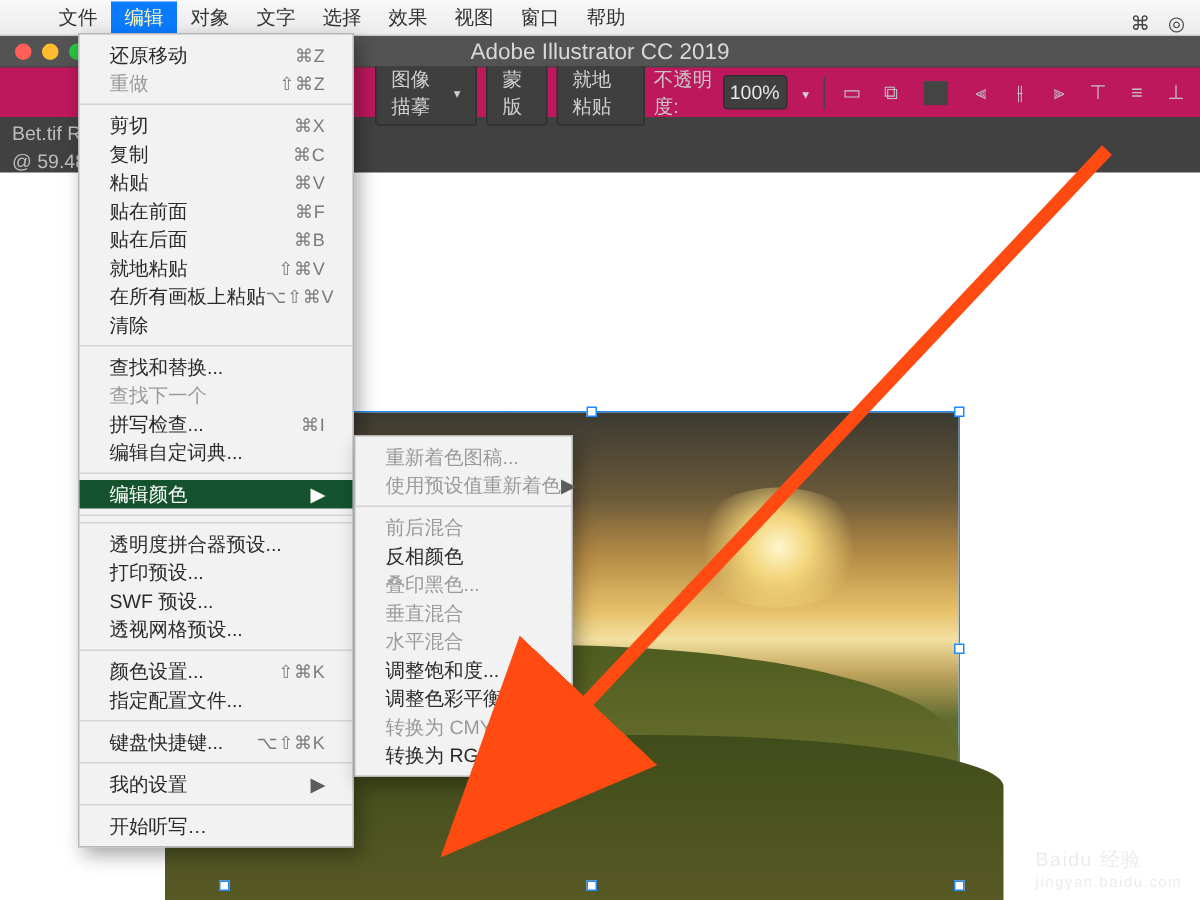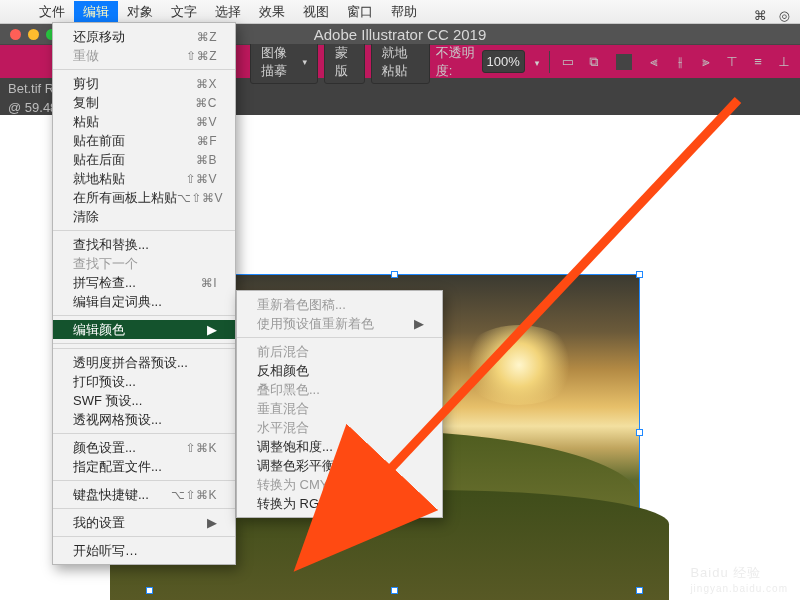--- a/index.html
+++ b/index.html
@@ -34,21 +34,21 @@
 .sh4{left:-4px;top:calc(50% - 4px)}.sh5{right:-4px;top:calc(50% - 4px)}
 .sh6{left:-4px;bottom:-4px}.sh7{left:calc(50% - 4px);bottom:-4px}.sh8{right:-4px;bottom:-4px}
 .dropdown{position:absolute;left:52px;top:22px;width:184px;background:#f2f2f2;border:1px solid #b7b7b7;box-shadow:3px 5px 12px rgba(0,0,0,.35);padding:4px 0}
 .dd-row{display:flex;align-items:center;height:19px;padding:0 18px 0 20px;color:#2a2a2a;white-space:nowrap}
 .dd-row.disabled{color:#9a9a9a}
 .dd-row .sc{margin-left:auto;color:#7a7a7a;font-size:12px;letter-spacing:.5px}
 .dd-row.hi{background:#14532d;color:#fff}
 .dd-sep{height:1px;background:#d4d4d4;margin:4px 0}
 .dd-row .arrow{margin-left:auto;color:#5c5c5c}
 .dd-row.hi .arrow{color:#fff}
-.submenu{position:absolute;left:236px;top:290px;width:207px;background:#f2f2f2;border:1px solid #b7b7b7;box-shadow:3px 5px 12px rgba(0,0,0,.35);padding:4px 0}
+.submenu{position:absolute;left:236px;top:290px;width:146px;background:#f2f2f2;border:1px solid #b7b7b7;box-shadow:3px 5px 12px rgba(0,0,0,.35);padding:4px 0}
 .submenu .dd-row{height:19px}
 .big-arrow svg{position:absolute;left:0;top:0}
 .watermark{position:absolute;right:12px;bottom:6px;color:#dcdcdc;font-size:22px;font-weight:300;letter-spacing:1px;opacity:.55}
 .watermark small{display:block;font-size:10px;text-align:right;color:#dcdcdc}
 .chev::after{content:"▾";margin-left:4px;font-size:9px}
 </style>
 </head>
 <body>
 
 <div class="mac-menubar">

